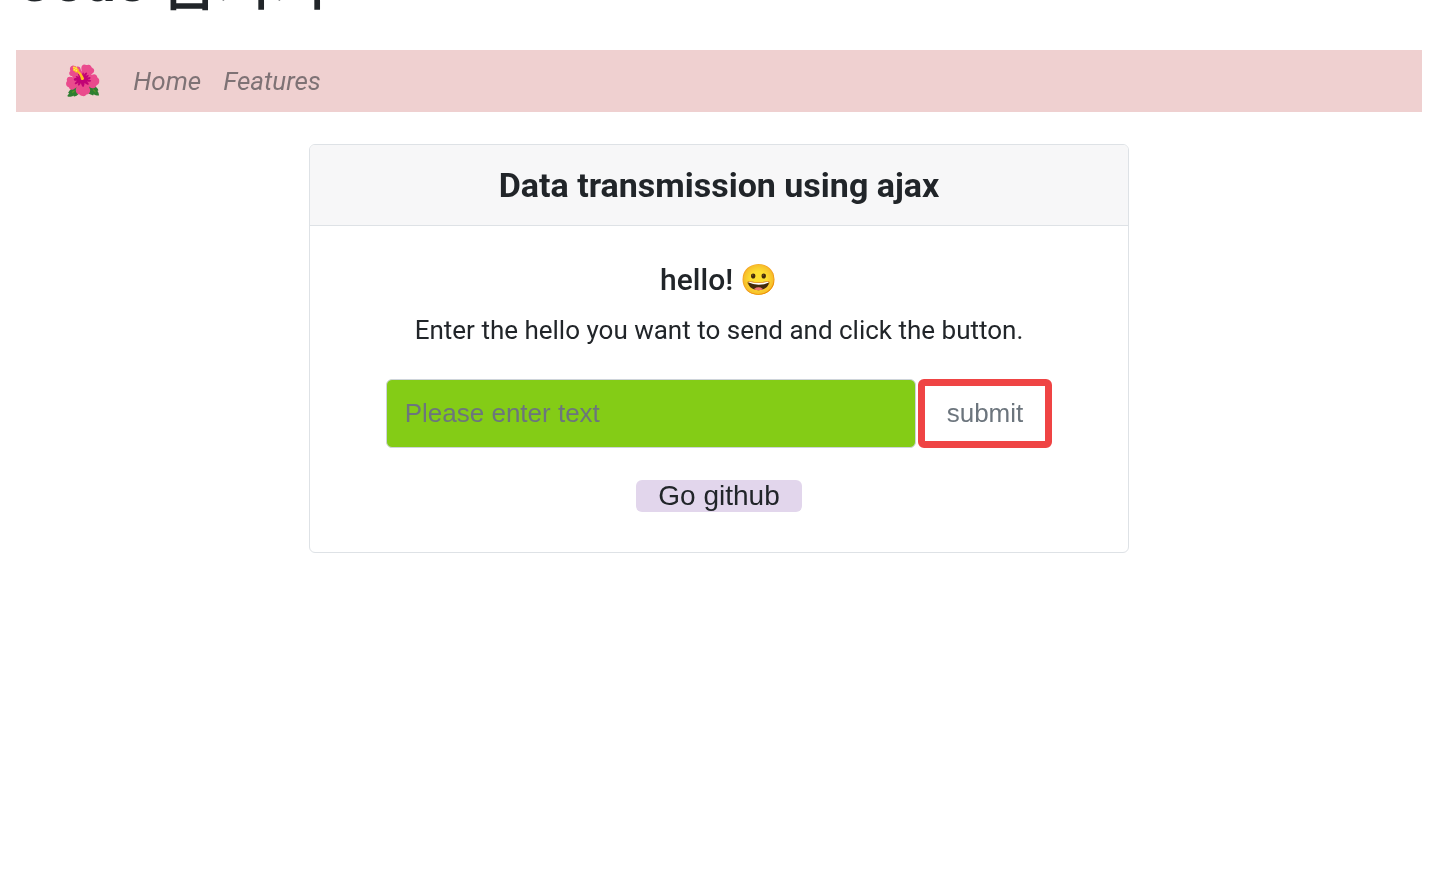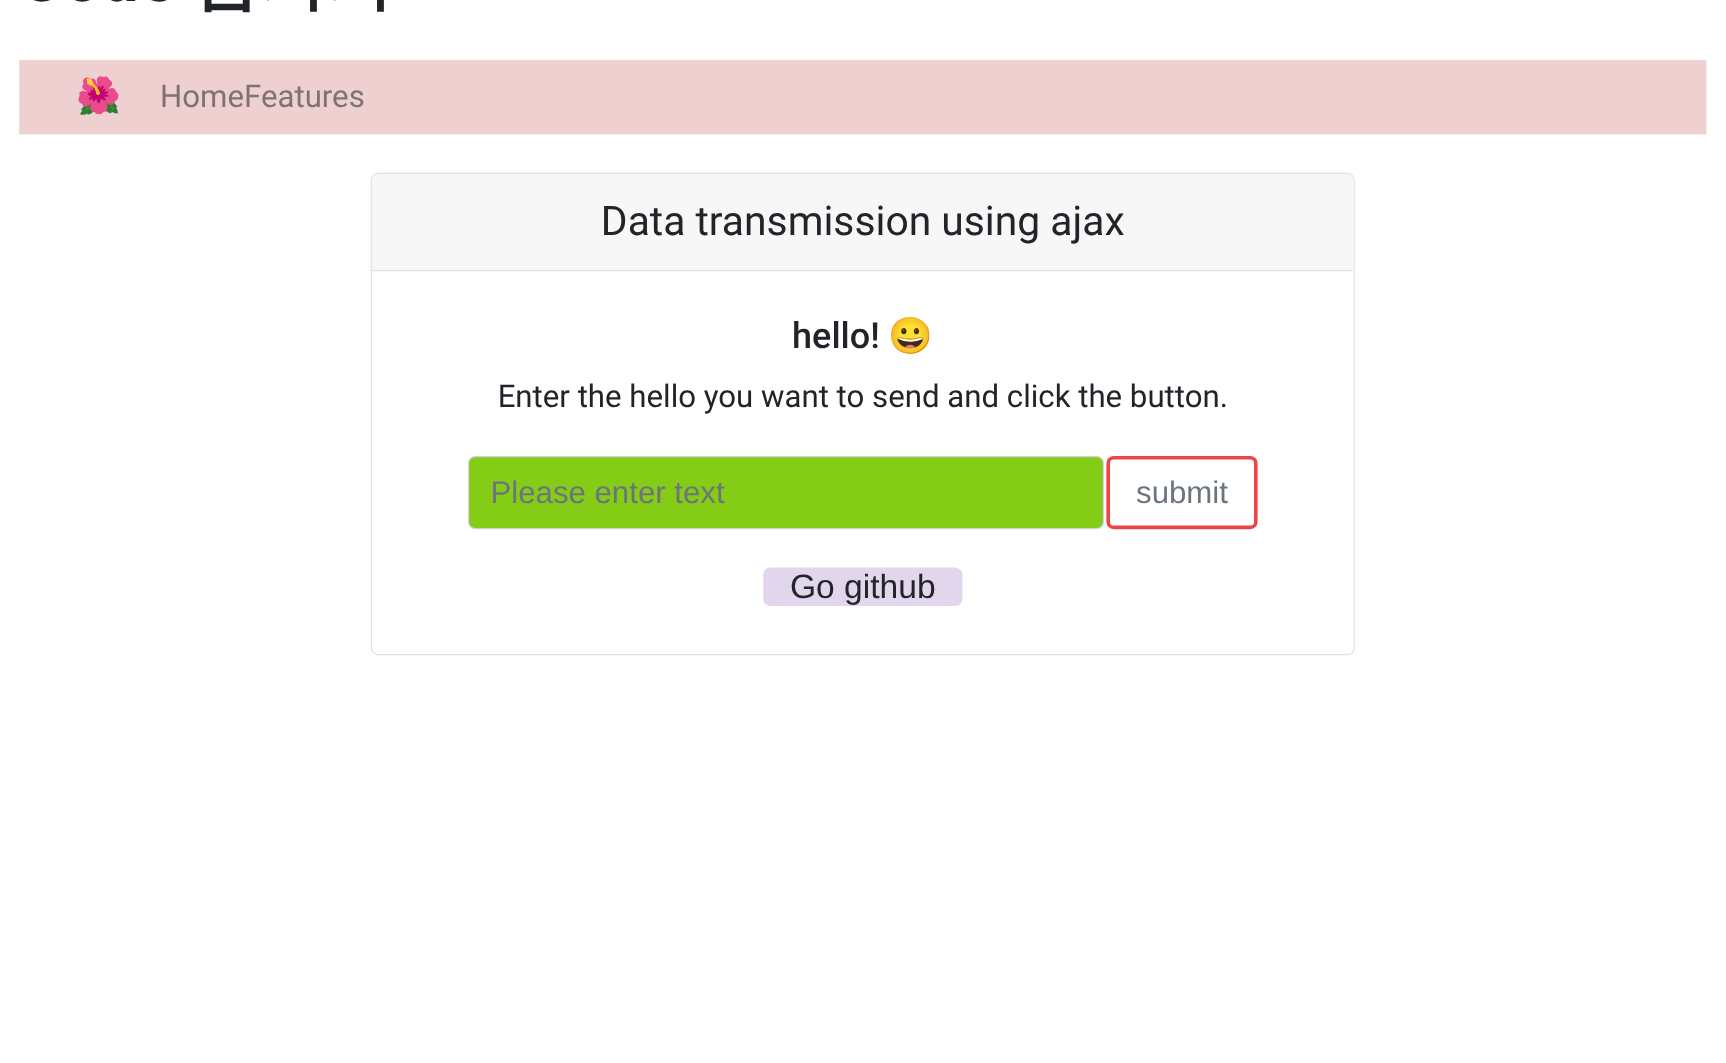--- a/index.html
+++ b/index.html
@@ -27,20 +27,22 @@
     align-items: center;
     gap: 32px;
     font-size: 26px;
   }
   .navbar .brand-icon {
     font-size: 30px;
     line-height: 1;
   }
   .navbar .nav-links {
     display: flex;
+    gap: 22px;
+    font-style: italic;
   }
   .navbar .nav-link {
     color: rgba(33,37,41,0.55);
     text-decoration: none;
     cursor: pointer;
   }
   .content {
     padding: 32px 16px;
   }
   .card {
@@ -50,21 +52,21 @@
     border-radius: 6px;
     overflow: hidden;
     background: #fff;
   }
   .card-header {
     background: #f7f7f8;
     border-bottom: 1px solid #dee2e6;
     text-align: center;
     padding: 20px 16px;
     font-size: 34px;
-    font-weight: 400;
+    font-weight: 700;
   }
   .card-body {
     padding: 36px 40px 40px;
     text-align: center;
   }
   .card-body .greeting {
     font-size: 30px;
     font-weight: 500;
     margin: 0 0 18px;
     text-align: center;
@@ -86,21 +88,21 @@
     border: 1px solid #ced4da;
     border-radius: 6px;
     width: 530px;
     color: #495057;
     background: #84cc16;
   }
   .text-input::placeholder { color: #6c757d; }
   .submit-btn {
     font-size: 26px;
     padding: 12px 22px;
-    border: 3px solid #ef4444;
+    border: 7px solid #ef4444;
     background: #fff;
     color: #6c757d;
     border-radius: 6px;
     cursor: pointer;
   }
   .github-btn {
     display: inline-block;
     font-size: 28px;
     padding: 0 22px;
     background: #E2D6EC;

